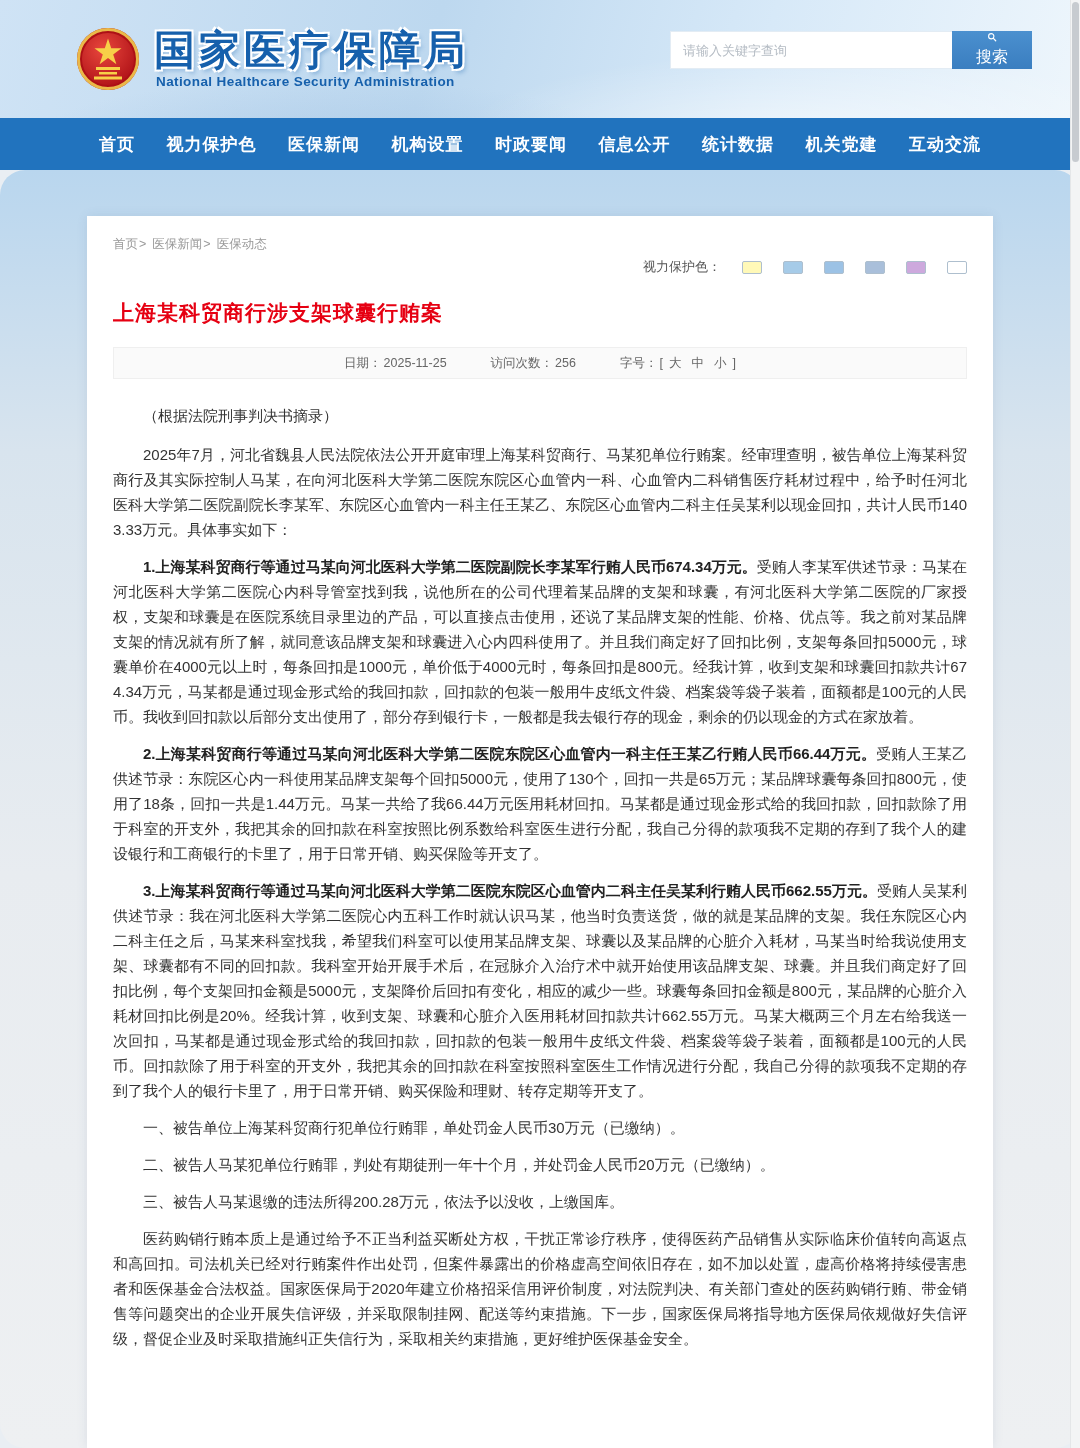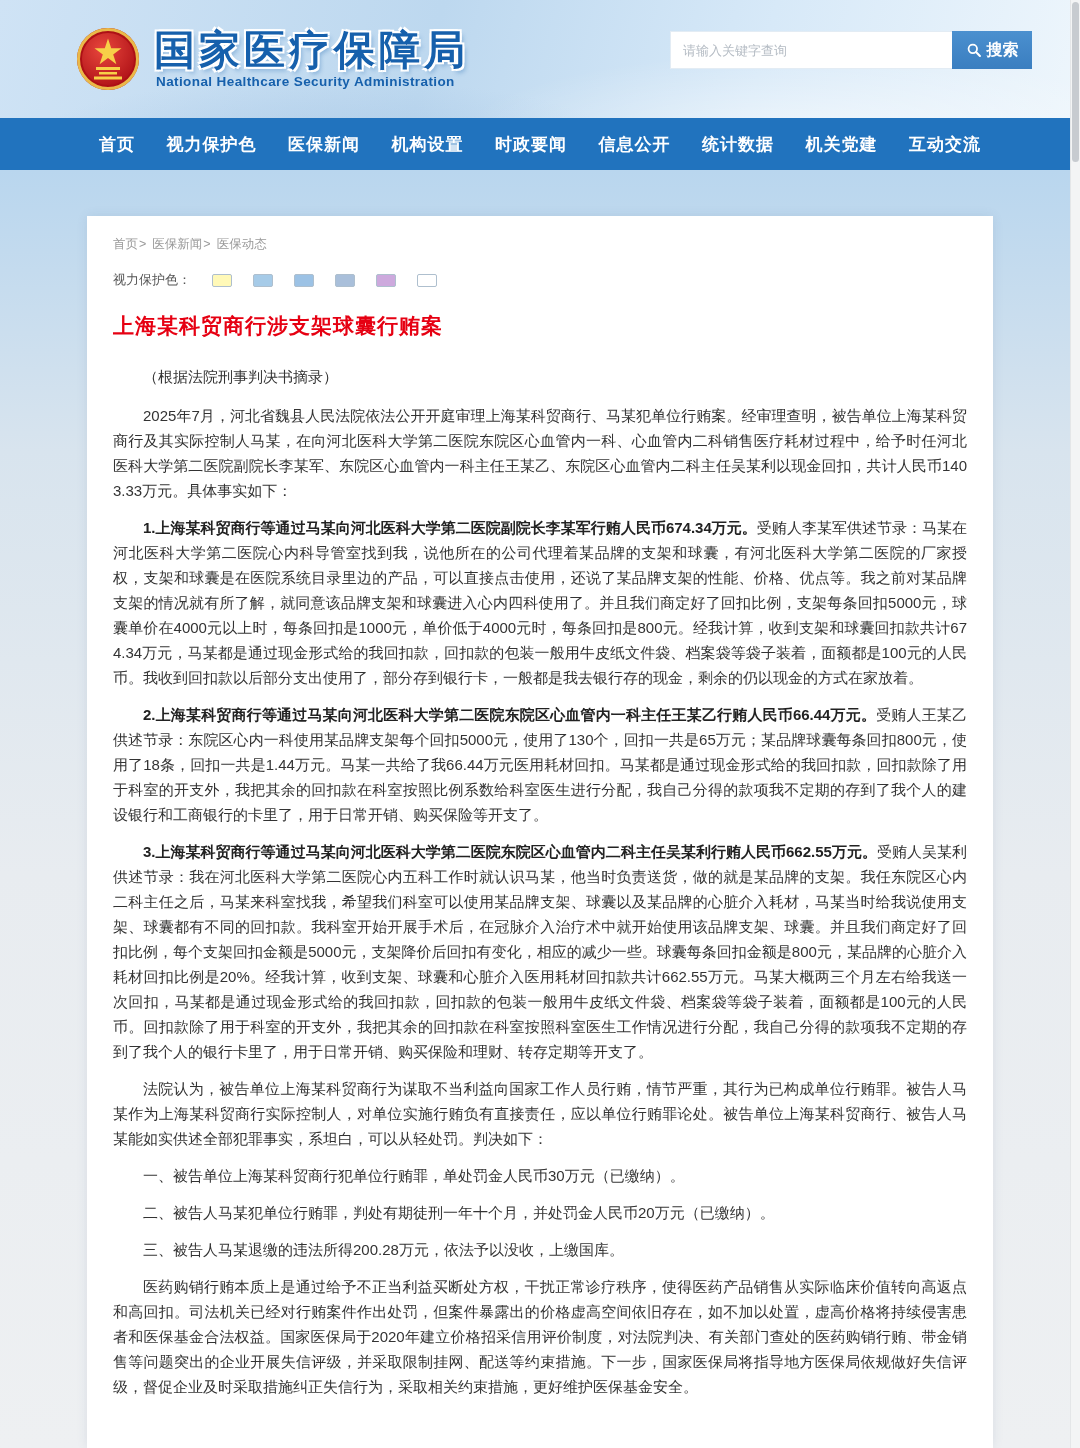--- a/index.html
+++ b/index.html
@@ -38,49 +38,49 @@
     margin:2px 0 0 2px; font-size:13.5px; font-weight:bold; color:#1660ac; letter-spacing:.4px;
   }
   .search-area { margin-left:auto; display:flex; align-items:flex-end; position:relative; margin-top:-18px; }
   .search-input {
     width:282px; height:38px; border:1px solid #e3ecf4; border-right:none; outline:none;
     padding:0 12px; font-size:13px; color:#333; background:#fff;
   }
   .search-input::placeholder { color:#b5bcc4; }
   .search-btn {
     width:80px; height:38px; border:none; background:linear-gradient(180deg,#4b90cf,#3a7ec0);
-    color:#fff; font-size:16px; font-weight:bold; cursor:pointer;
-    display:flex; align-items:center; justify-content:center; gap:5px;
+    color:#fff; font-size:16px; font-weight:normal; cursor:pointer;
+    display:flex; align-items:center; justify-content:center; gap:5px;flex-direction:column;
   }
 
   
   .nav { height:52px; background:#2173be; }
   .nav-inner {
     width:906px; height:100%; margin:0 auto;
     display:flex; align-items:center; justify-content:space-between;
     padding:0 12px;
   }
   .nav a { color:#fff; font-size:17px; font-weight:bold; text-decoration:none; letter-spacing:1px; }
 
   
   .main {
     background:linear-gradient(180deg,#b9d6ee 0%,#d8e4ee 22%,#e8ecf0 55%,#eef0f2 100%);
-    padding-top:46px; height:1278px;
+    padding-top:46px; height:1278px;border-radius:25px;
   }
   .card {
     width:906px; margin:0 auto; background:#fff; height:100%;
     box-shadow:0 0 10px rgba(70,100,140,.12);
     padding:20px 26px 40px;
   }
 
   .crumb-row { font-size:12.5px; color:#999; }
   .crumb-row a { color:#999; text-decoration:none; }
   .crumb-sep { margin:0 6px 0 1px; }
 
-  .eye-row { display:flex; justify-content:flex-start; align-items:center; gap:21px; margin-top:19px; height:16px; }
+  .eye-row { display:flex; justify-content:flex-end; align-items:center; gap:21px; margin-top:6px; height:16px; }
   .eye-label { font-size:13px; color:#555; }
   .swatch { width:20px; height:13px; border:1px solid #aebfce; border-radius:2px; display:inline-block; cursor:pointer; }
 
   .article-title {
     margin:24px 0 0; text-align:left;
     color:#e60012; font-size:21px; font-weight:bold; letter-spacing:1px;
   }
 
   .meta-bar {
     margin-top:20px; height:32px; background:#fafafa; border:1px solid #efefef;
@@ -169,29 +169,46 @@
       <span class="swatch" style="background: rgb(255, 249, 184);"></span>
       <span class="swatch" style="background: rgb(166, 203, 232);"></span>
       <span class="swatch" style="background: rgb(156, 194, 229);"></span>
       <span class="swatch" style="background: rgb(169, 191, 218);"></span>
       <span class="swatch" style="background: rgb(205, 169, 221);"></span>
       <span class="swatch" style="background: rgb(255, 255, 255);"></span>
     </div>
 
     <h2 class="article-title">上海某科贸商行涉支架球囊行贿案</h2>
 
+    <div class="meta-bar">
+      <span class="meta-group">
+        <span>日期：</span>
+        <span>2025-11-25</span>
+      </span>
+      <span class="meta-group">
+        <span>访问次数：</span>
+        <span>256</span>
+      </span>
+      <span class="meta-group">
+        <span>字号：</span>
+        <span class="bracket">[</span>
+        <span class="size-btn">大</span>
+        <span class="size-btn">中</span>
+        <span class="size-btn">小</span>
+        <span class="bracket">]</span>
+      </span>
+    </div>
 
     <div class="article-body">
       <p class="para note-para">（根据法院刑事判决书摘录）</p>
 
       <p class="para"><b></b><span>2025年7月，河北省魏县人民法院依法公开开庭审理上海某科贸商行、马某犯单位行贿案。经审理查明，被告单位上海某科贸商行及其实际控制人马某，在向河北医科大学第二医院东院区心血管内一科、心血管内二科销售医疗耗材过程中，给予时任河北医科大学第二医院副院长李某军、东院区心血管内一科主任王某乙、东院区心血管内二科主任吴某利以现金回扣，共计人民币1403.33万元。具体事实如下：</span></p>
       <p class="para"><b>1.上海某科贸商行等通过马某向河北医科大学第二医院副院长李某军行贿人民币674.34万元。</b><span>受贿人李某军供述节录：马某在河北医科大学第二医院心内科导管室找到我，说他所在的公司代理着某品牌的支架和球囊，有河北医科大学第二医院的厂家授权，支架和球囊是在医院系统目录里边的产品，可以直接点击使用，还说了某品牌支架的性能、价格、优点等。我之前对某品牌支架的情况就有所了解，就同意该品牌支架和球囊进入心内四科使用了。并且我们商定好了回扣比例，支架每条回扣5000元，球囊单价在4000元以上时，每条回扣是1000元，单价低于4000元时，每条回扣是800元。经我计算，收到支架和球囊回扣款共计674.34万元，马某都是通过现金形式给的我回扣款，回扣款的包装一般用牛皮纸文件袋、档案袋等袋子装着，面额都是100元的人民币。我收到回扣款以后部分支出使用了，部分存到银行卡，一般都是我去银行存的现金，剩余的仍以现金的方式在家放着。</span></p>
       <p class="para"><b>2.上海某科贸商行等通过马某向河北医科大学第二医院东院区心血管内一科主任王某乙行贿人民币66.44万元。</b><span>受贿人王某乙供述节录：东院区心内一科使用某品牌支架每个回扣5000元，使用了130个，回扣一共是65万元；某品牌球囊每条回扣800元，使用了18条，回扣一共是1.44万元。马某一共给了我66.44万元医用耗材回扣。马某都是通过现金形式给的我回扣款，回扣款除了用于科室的开支外，我把其余的回扣款在科室按照比例系数给科室医生进行分配，我自己分得的款项我不定期的存到了我个人的建设银行和工商银行的卡里了，用于日常开销、购买保险等开支了。</span></p>
       <p class="para"><b>3.上海某科贸商行等通过马某向河北医科大学第二医院东院区心血管内二科主任吴某利行贿人民币662.55万元。</b><span>受贿人吴某利供述节录：我在河北医科大学第二医院心内五科工作时就认识马某，他当时负责送货，做的就是某品牌的支架。我任东院区心内二科主任之后，马某来科室找我，希望我们科室可以使用某品牌支架、球囊以及某品牌的心脏介入耗材，马某当时给我说使用支架、球囊都有不同的回扣款。我科室开始开展手术后，在冠脉介入治疗术中就开始使用该品牌支架、球囊。并且我们商定好了回扣比例，每个支架回扣金额是5000元，支架降价后回扣有变化，相应的减少一些。球囊每条回扣金额是800元，某品牌的心脏介入耗材回扣比例是20%。经我计算，收到支架、球囊和心脏介入医用耗材回扣款共计662.55万元。马某大概两三个月左右给我送一次回扣，马某都是通过现金形式给的我回扣款，回扣款的包装一般用牛皮纸文件袋、档案袋等袋子装着，面额都是100元的人民币。回扣款除了用于科室的开支外，我把其余的回扣款在科室按照科室医生工作情况进行分配，我自己分得的款项我不定期的存到了我个人的银行卡里了，用于日常开销、购买保险和理财、转存定期等开支了。</span></p>
-      <p class="para"><b></b><span>法院认为，被告单位上海某科贸商行为谋取不当利益向国家工作人员行贿，情节严重，其行为已构成单位行贿罪。被告人马某作为上海某科贸商行实际控制人，对单位实施行贿负有直接责任，应以单位行贿罪论处。被告单位上海某科贸商行、被告人马某能如实供述全部犯罪事实，系坦白，可以从轻处罚。判决如下：</span></p>
       <p class="para"><b></b><span>一、被告单位上海某科贸商行犯单位行贿罪，单处罚金人民币30万元（已缴纳）。</span></p>
       <p class="para"><b></b><span>二、被告人马某犯单位行贿罪，判处有期徒刑一年十个月，并处罚金人民币20万元（已缴纳）。</span></p>
       <p class="para"><b></b><span>三、被告人马某退缴的违法所得200.28万元，依法予以没收，上缴国库。</span></p>
       <p class="para"><b></b><span>医药购销行贿本质上是通过给予不正当利益买断处方权，干扰正常诊疗秩序，使得医药产品销售从实际临床价值转向高返点和高回扣。司法机关已经对行贿案件作出处罚，但案件暴露出的价格虚高空间依旧存在，如不加以处置，虚高价格将持续侵害患者和医保基金合法权益。国家医保局于2020年建立价格招采信用评价制度，对法院判决、有关部门查处的医药购销行贿、带金销售等问题突出的企业开展失信评级，并采取限制挂网、配送等约束措施。下一步，国家医保局将指导地方医保局依规做好失信评级，督促企业及时采取措施纠正失信行为，采取相关约束措施，更好维护医保基金安全。</span></p>
     </div>
 
   </div>
 </div>
 
 <div class="scrollbar">

